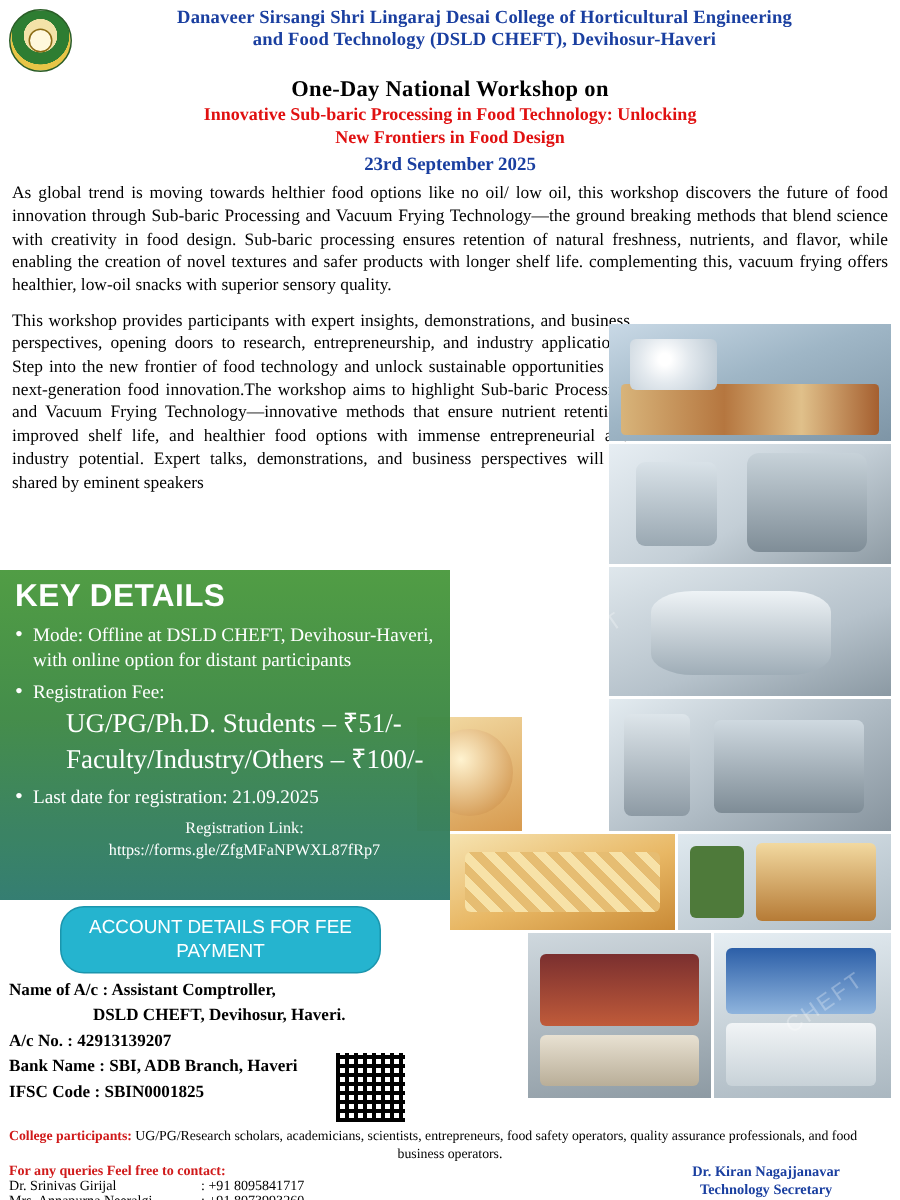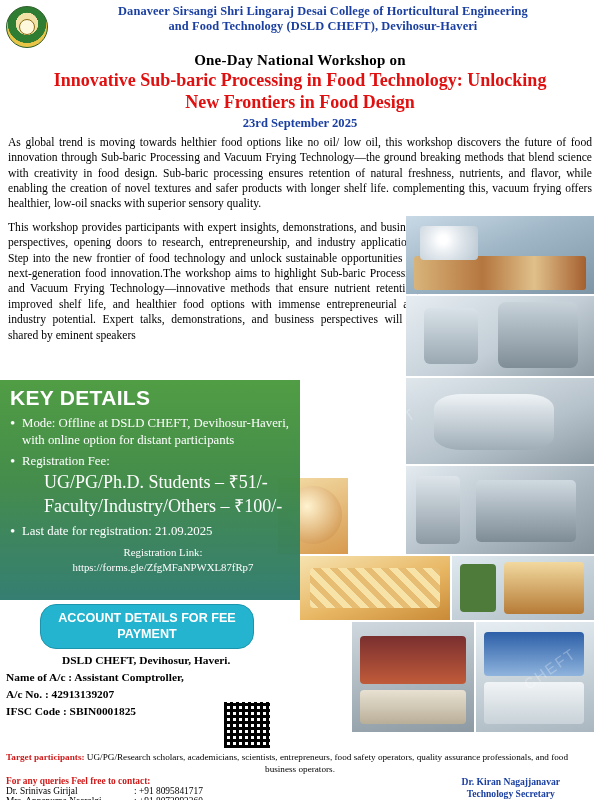--- a/index.html
+++ b/index.html
@@ -35,21 +35,21 @@
   .college{
     font-size:12.4px;font-weight:bold;color:#1a3fa0;line-height:1.22;
     letter-spacing:.1px;
   }
 
   .wsline{
     text-align:center;font-weight:bold;font-size:15px;margin-top:4px;color:#000;
     letter-spacing:.2px;
   }
   .title{
-    text-align:center;font-weight:bold;font-size:18px;color:#e01010;
+    text-align:center;font-weight:bold;font-size:12px;color:#e01010;
     line-height:1.16;margin-top:1px;padding:0 14px;
   }
   .date{
     text-align:center;font-weight:bold;font-size:12.6px;color:#1a3fa0;margin-top:3px;
   }
 
   
   .para{
     font-size:11.6px;line-height:1.33;text-align:justify;
     padding:0 8px;margin-top:4px;
@@ -135,21 +135,21 @@
   .kd-sub{display:block;padding-left:22px;font-size:18px;line-height:1.35;}
   .reglink{
     text-align:center;font-size:10.8px;line-height:1.4;margin-top:4px;color:#fff;
     padding-left:26px;
   }
 
   
   .acct-head{
     position:absolute;left:40px;top:604px;width:200px;
     background:#25b4cf;color:#fff;border-radius:16px;
-    text-align:center;font-weight:bold;font-size:12.6px;line-height:1.25;
+    text-align:center;font-weight:normal;font-size:12.6px;line-height:1.25;
     padding:6px 6px;font-family:"Liberation Sans", sans-serif;
     border:1px solid #1b95ad;
   }
   .acct{
     position:absolute;left:6px;top:652px;width:250px;
     font-size:11.4px;font-weight:bold;line-height:1.5;
   }
   .qr{
     position:absolute;left:222px;top:700px;width:46px;height:46px;
     background:
@@ -230,29 +230,30 @@
         <div>https://forms.gle/ZfgMFaNPWXL87fRp7</div>
       </div>
     </div>
   </div>
 
   <div class="acct-head">
     <div>ACCOUNT DETAILS FOR FEE</div>
     <div>PAYMENT</div>
   </div>
   <div class="acct">
+    <div>Name of A/c : Assistant Comptroller,</div>
     <div style="padding-left:56px">DSLD CHEFT, Devihosur, Haveri.</div>
-    <div>Name of A/c : Assistant Comptroller,</div>
     <div>A/c No.      : 42913139207</div>
+    <div>Bank Name : SBI, ADB Branch, Haveri</div>
     <div>IFSC Code  : SBIN0001825</div>
   </div>
   <div class="qr"></div>
 
   <div class="target">
-    <b>Target participants:</b>
+    <b>College participants:</b>
     <span>UG/PG/Research scholars, academicians, scientists, entrepreneurs, food safety operators, quality assurance professionals, and food</span>
     <div style="text-align:center">business operators.</div>
   </div>
 
   <div class="queries">
     <div class="q-head">For any queries Feel free to contact:</div>
     <div class="q-row">
       <span>Dr. Srinivas Girijal</span>
       <span>: +91 8095841717</span>
     </div>

